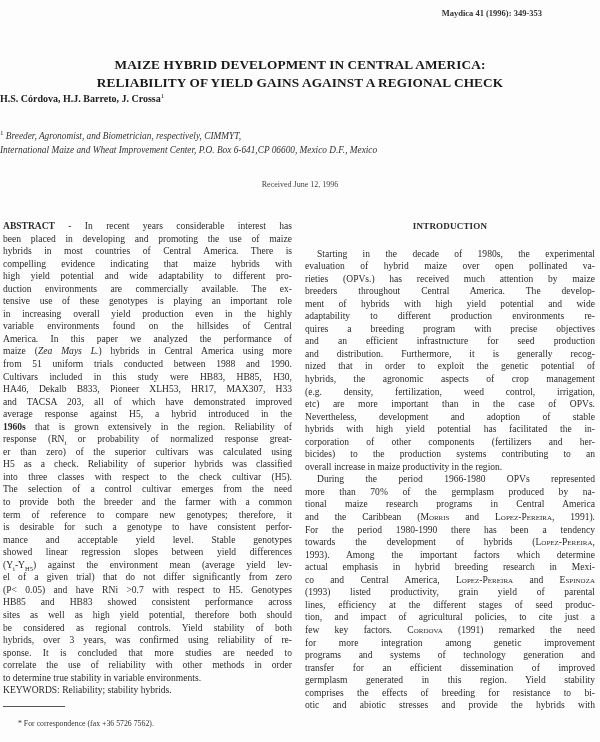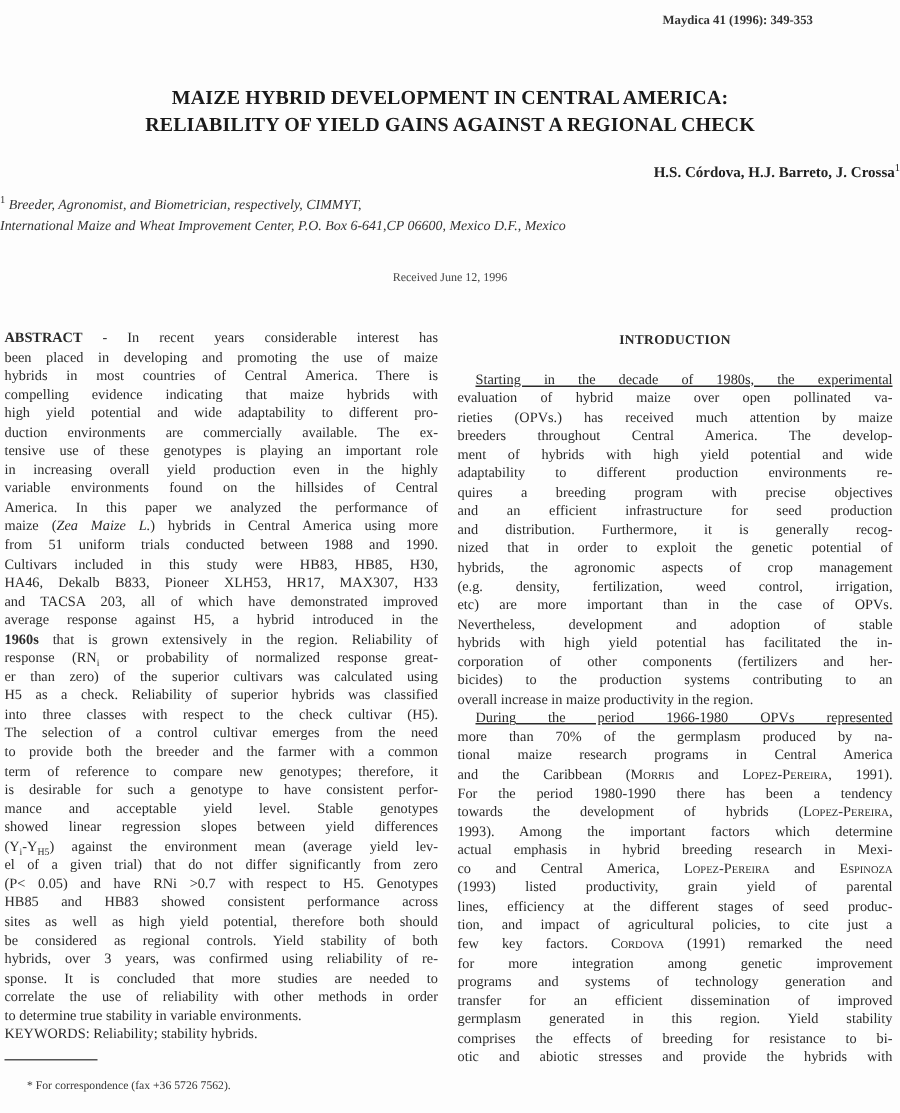--- a/index.html
+++ b/index.html
@@ -13,22 +13,22 @@
     position: absolute; top: 8px; right: 58px;
     font-size: 8.5px; font-weight: bold; color: #333; padding-left: 36px;
   }
   .title {
     position: absolute; top: 56px; left: 0; width: 600px;
     text-align: center; font-weight: bold; font-size: 13.3px;
     line-height: 18px; color: #1a1a1a; letter-spacing: 0.1px;
   }
   .title div { white-space: nowrap; }
   .authors {
-    position: absolute; top: 108px; left: 0; width: 600px;
-    text-align: right; font-weight: bold; font-size: 10px; color: #222;
+    position: absolute; top: 92px; left: 0; width: 600px;
+    text-align: left; font-weight: bold; font-size: 10px; color: #222;
   }
   .authors sup { font-size: 7px; font-weight: normal; }
   .affil {
     position: absolute; top: 126px; left: 0; width: 600px;
     font-style: italic; font-size: 9.3px;
     line-height: 14px; color: #333;
   }
   .affil sup { font-style: normal; font-size: 7px; }
   .received {
     position: absolute; top: 180px; left: 0; width: 600px;
@@ -36,21 +36,21 @@
   }
   .col {
     position: absolute; top: 220px; width: 289px;
     font-size: 9.55px; line-height: 12.55px; color: #2a2a2a;
     text-align: justify;
   }
   .col.left { left: 3px; }
   .col.right { left: 305px; width: 290px; }
   .col .line { display: block; text-align: justify; text-align-last: justify; white-space: nowrap; height: 12.55px; }
   .col .line.last { text-align-last: left; }
-  .col .line.indent { padding-left: 12px; text-decoration: underline; }
+  .col .line.indent { padding-left: 12px; }
   .abstract-label { font-weight: bold; }
   .b { font-weight: bold; }
   .i { font-style: italic; }
   .sc { font-variant: small-caps; }
   .keywords { }
   .footnote-rule {
     position: absolute; top: 706px; left: 3px; width: 62px; height: 0;
     border-top: 1px solid #555;
   }
   .footnote {
@@ -89,21 +89,21 @@
     <span class="line"><span class="abstract-label">ABSTRACT</span><span> - In recent years considerable interest has</span></span>
     <span class="line">been placed in developing and promoting the use of maize</span>
     <span class="line">hybrids in most countries of Central America. There is</span>
     <span class="line">compelling evidence indicating that maize hybrids with</span>
     <span class="line">high yield potential and wide adaptability to different pro-</span>
     <span class="line">duction environments are commercially available. The ex-</span>
     <span class="line">tensive use of these genotypes is playing an important role</span>
     <span class="line">in increasing overall yield production even in the highly</span>
     <span class="line">variable environments found on the hillsides of Central</span>
     <span class="line">America. In this paper we analyzed the performance of</span>
-    <span class="line"><span>maize (</span><span class="i">Zea Maize L.</span><span>) hybrids in Central America using more</span></span>
+    <span class="line"><span>maize (</span><span class="i">Zea Mays L.</span><span>) hybrids in Central America using more</span></span>
     <span class="line">from 51 uniform trials conducted between 1988 and 1990.</span>
     <span class="line">Cultivars included in this study were HB83, HB85, H30,</span>
     <span class="line">HA46, Dekalb B833, Pioneer XLH53, HR17, MAX307, H33</span>
     <span class="line">and TACSA 203, all of which have demonstrated improved</span>
     <span class="line">average response against H5, a hybrid introduced in the</span>
     <span class="line"><span class="b">1960s</span><span> that is grown extensively in the region. Reliability of</span></span>
     <span class="line"><span>response (RN</span><sub>i</sub><span> or probability of normalized response great-</span></span>
     <span class="line">er than zero) of the superior cultivars was calculated using</span>
     <span class="line">H5 as a check. Reliability of superior hybrids was classified</span>
     <span class="line">into three classes with respect to the check cultivar (H5).</span>

